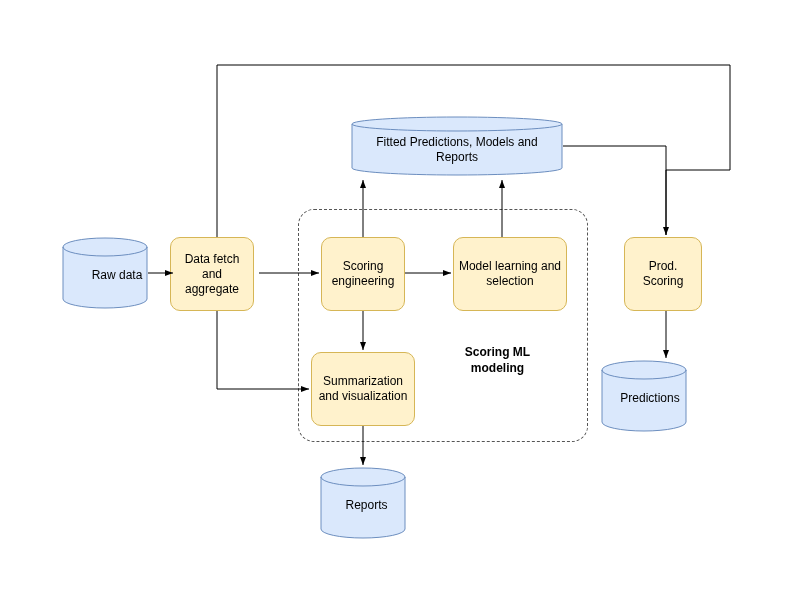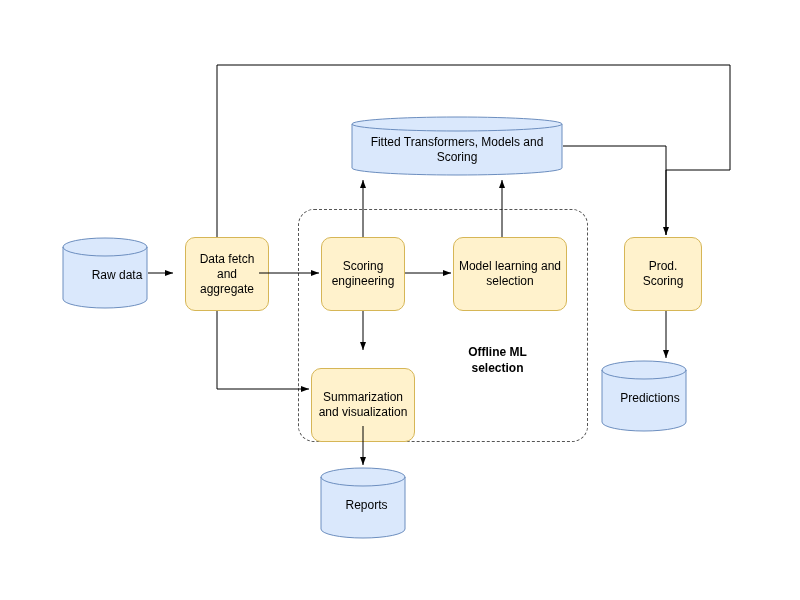--- a/index.html
+++ b/index.html
@@ -63,46 +63,46 @@
     top: 0; left: 0;
     width: 800px;
     height: 600px;
     pointer-events: none;
   }
 </style>
 </head>
 <body>
 
 <div id="dashed-group" style="left:298px; top:209px; width:290px; height:233px;"></div>
-<div class="group-label" style="left:445px; top:345px; width:105px;">Offline ML selection</div>
+<div class="group-label" style="left:445px; top:345px; width:105px;">Scoring ML modeling</div>
 
 <div class="cylinder" style="left:62px; top:237px; width:110px; height:72px;">
   <svg width="86" height="72">
     <ellipse cx="43" cy="10" rx="42" ry="9" fill="#dae8fc" stroke="#6c8ebf"></ellipse>
     <path d="M1 10 L1 62 A42 9 0 0 0 85 62 L85 10" fill="#dae8fc" stroke="#6c8ebf"></path>
     <path d="M1 10 A42 9 0 0 0 85 10" fill="none" stroke="#6c8ebf"></path>
   </svg>
   <div class="label">Raw data</div>
 </div>
 
-<div class="node process" style="left:185px; top:237px; width:84px; height:74px;">Data fetch and aggregate</div>
+<div class="node process" style="left:170px; top:237px; width:84px; height:74px;">Data fetch and aggregate</div>
 
 <div class="node process" style="left:321px; top:237px; width:84px; height:74px;">Scoring engineering</div>
 
 <div class="node process" style="left:453px; top:237px; width:114px; height:74px;">Model learning and selection</div>
 
-<div class="node process" style="left:311px; top:368px; width:104px; height:74px;">Summarization and visualization</div>
+<div class="node process" style="left:311px; top:352px; width:104px; height:74px;">Summarization and visualization</div>
 
 <div class="cylinder" style="left:351px; top:116px; width:212px; height:60px;">
   <svg width="212" height="60">
     <ellipse cx="106" cy="8" rx="105" ry="7" fill="#dae8fc" stroke="#6c8ebf"></ellipse>
     <path d="M1 8 L1 52 A105 7 0 0 0 211 52 L211 8" fill="#dae8fc" stroke="#6c8ebf"></path>
     <path d="M1 8 A105 7 0 0 0 211 8" fill="none" stroke="#6c8ebf"></path>
   </svg>
-  <div class="label" style="padding-top:10px;">Fitted Transformers, Models and Scoring</div>
+  <div class="label" style="padding-top:10px;">Fitted Predictions, Models and Reports</div>
 </div>
 
 <div class="node process" style="left:624px; top:237px; width:78px; height:74px;">Prod. Scoring</div>
 
 <div class="cylinder" style="left:601px; top:360px; width:98px; height:72px;">
   <svg width="86" height="72">
     <ellipse cx="43" cy="10" rx="42" ry="9" fill="#dae8fc" stroke="#6c8ebf"></ellipse>
     <path d="M1 10 L1 62 A42 9 0 0 0 85 62 L85 10" fill="#dae8fc" stroke="#6c8ebf"></path>
     <path d="M1 10 A42 9 0 0 0 85 10" fill="none" stroke="#6c8ebf"></path>
   </svg>

